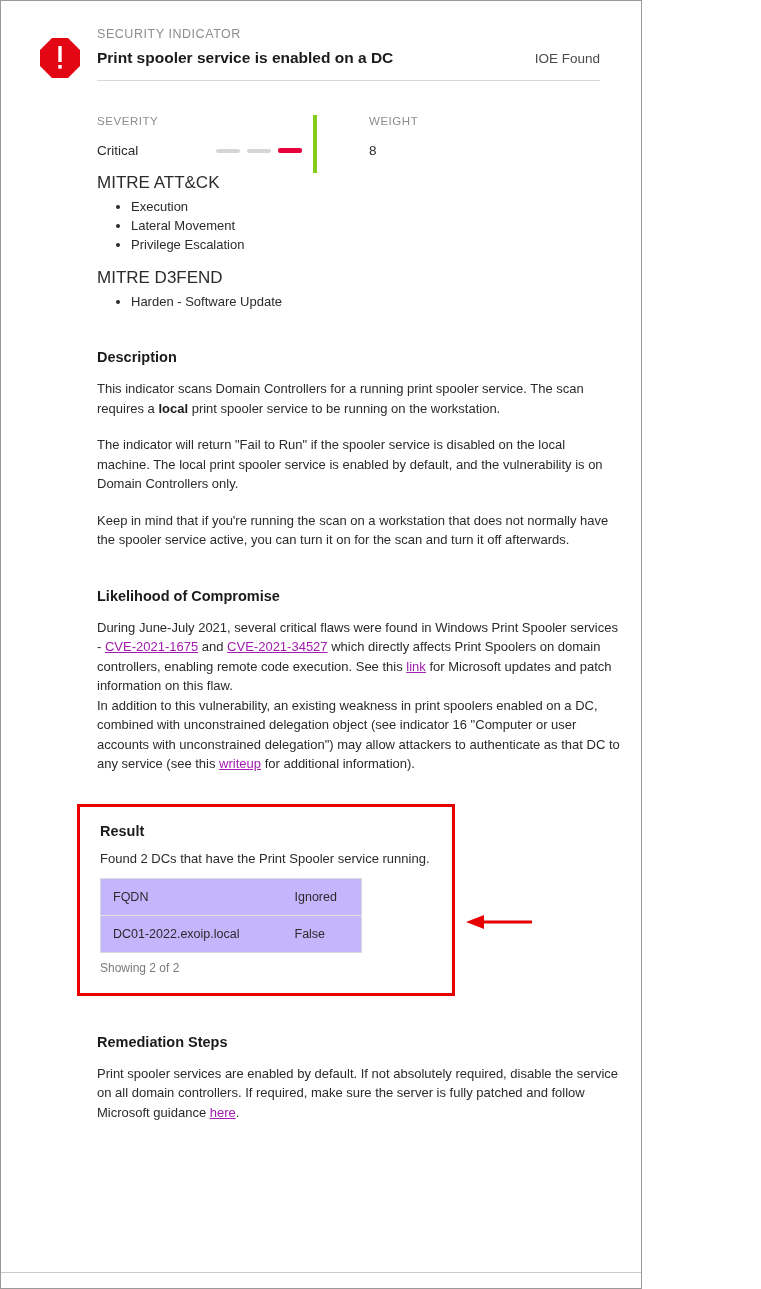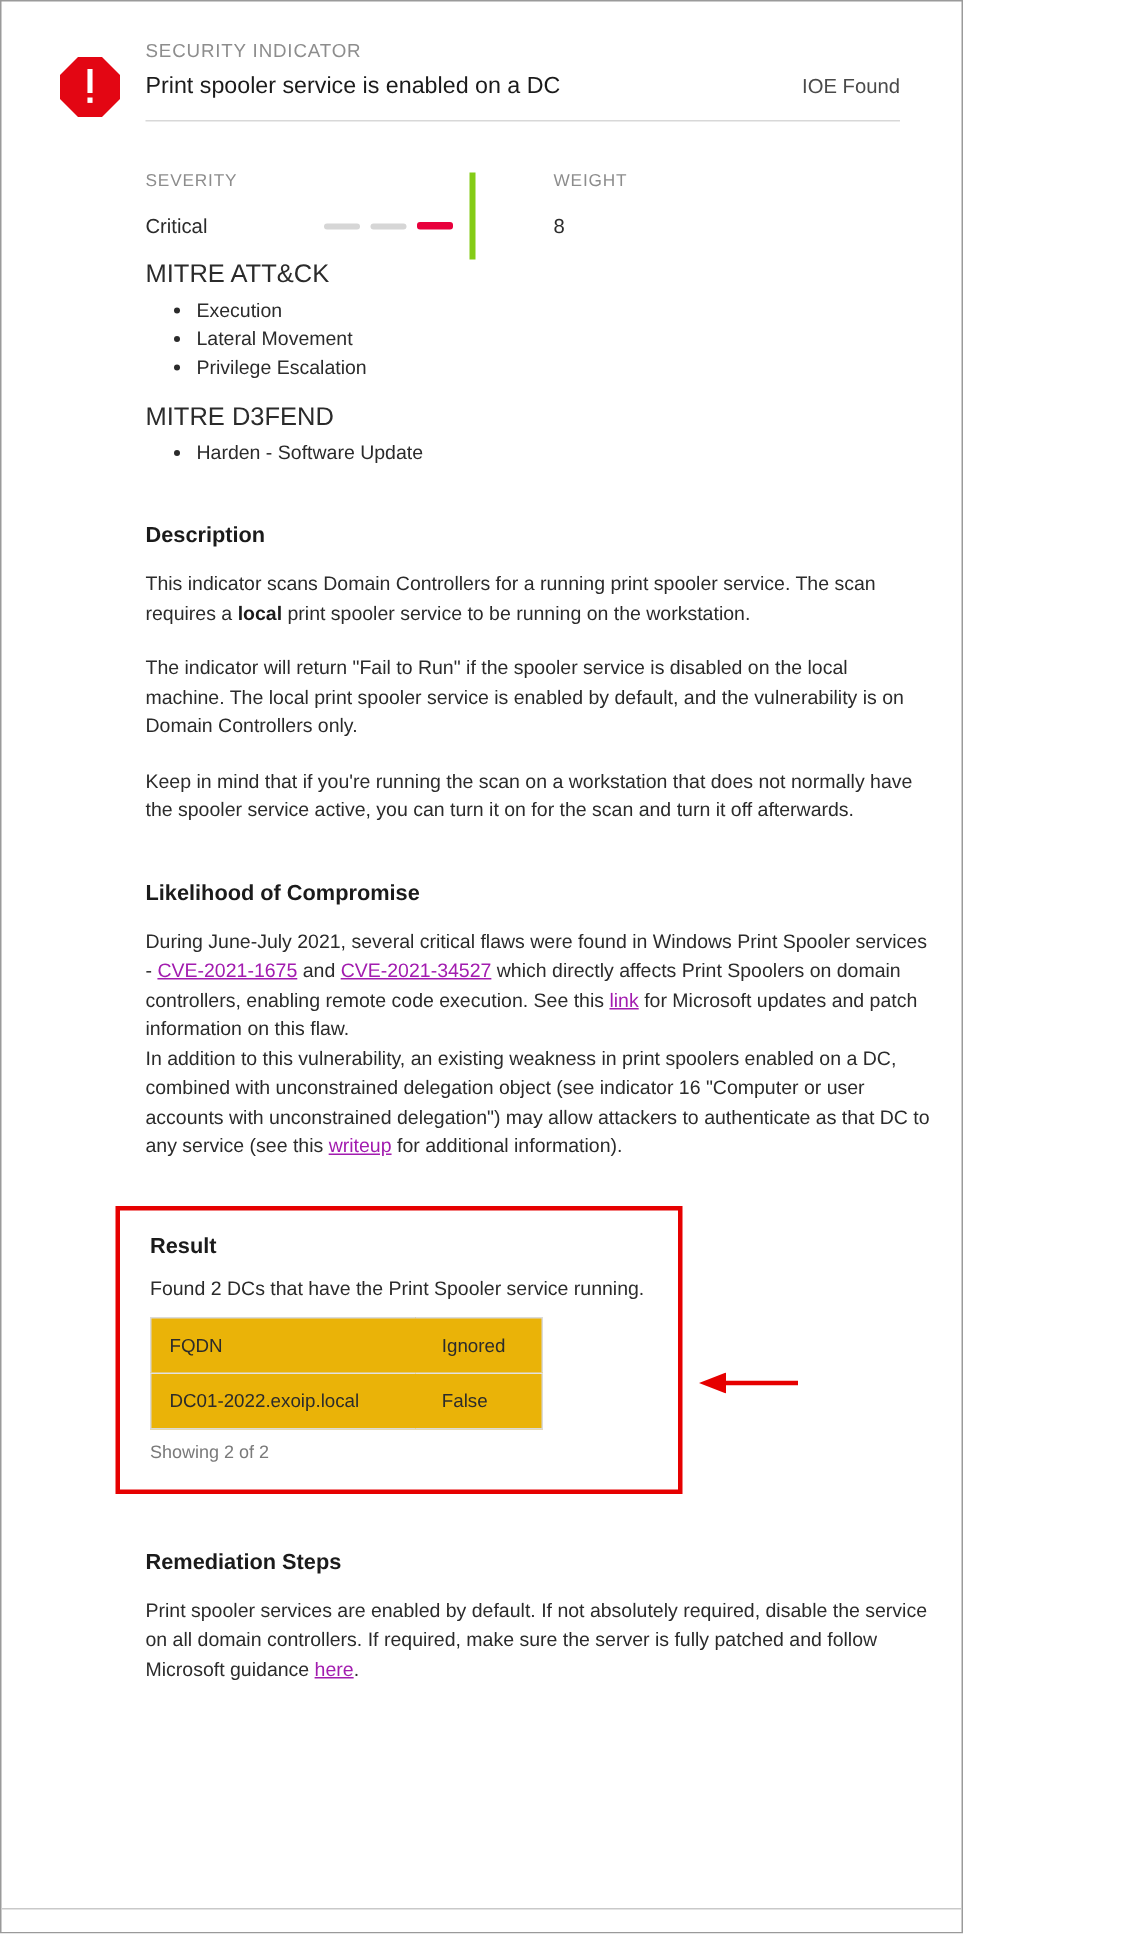--- a/index.html
+++ b/index.html
@@ -48,21 +48,21 @@
   .title-row {
     display: flex;
     align-items: baseline;
     justify-content: space-between;
     margin-top: 8px;
     border-bottom: 1px solid #d8d8d8;
     padding-bottom: 13px;
   }
   .title {
     font-size: 15.5px;
-    font-weight: normal;
+    font-weight: bold;
     color: #1b1b1b;
   }
   .ioe-found {
     font-size: 13.5px;
     color: #4a4a4a;
     white-space: nowrap;
     padding-left: 20px;
   }
   .donut {
     position: absolute;
@@ -156,21 +156,21 @@
     width: 378px;
     border: 3px solid #e60000;
     padding: 14px 20px 18px 20px;
   }
   .result-wrap h3.sec-title { margin: 2px 0 12px 0; }
   .result-desc { font-size: 13px; color: #2b2b2b; margin: 0 0 12px 0; }
   table.res {
     width: 262px;
     border-collapse: collapse;
     border: 1px solid #dadada;
-    background: #eab308;
+    background: #c4b5fd;
   }
   table.res td, table.res th {
     border-bottom: 1px solid #e2e2e2;
     padding: 11px 12px;
     font-size: 12.5px;
     color: #2b2b2b;
     text-align: left;
     font-weight: normal;
   }
   table.res tr:last-child td { border-bottom: none; }

